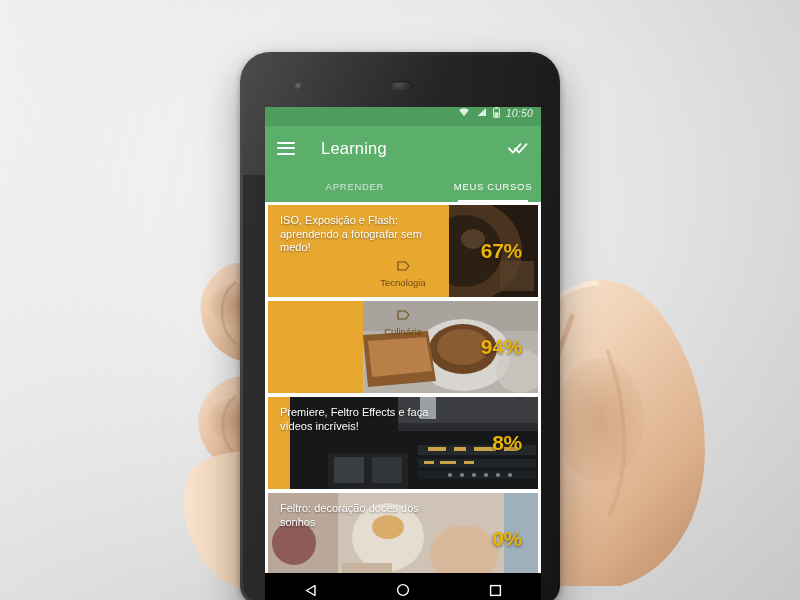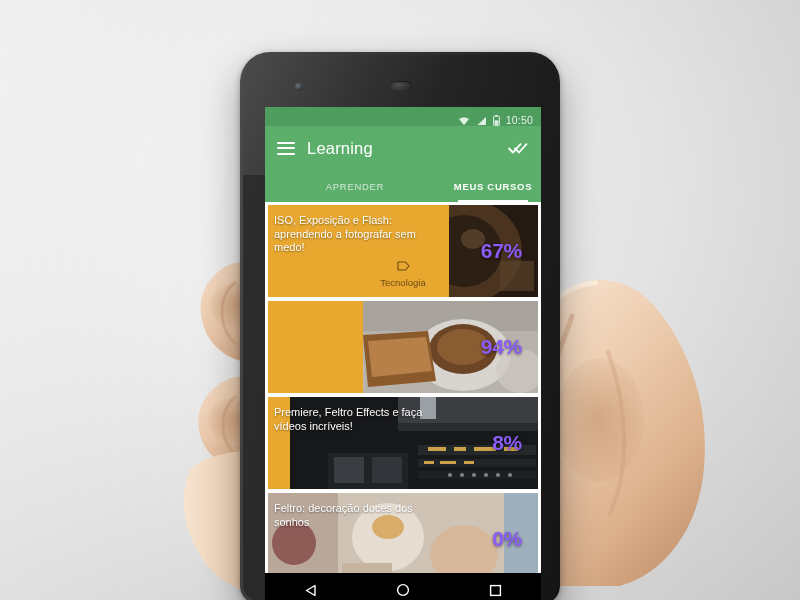--- a/index.html
+++ b/index.html
@@ -54,70 +54,70 @@
   }
 
   
   .screen{
     position:absolute;left:22px;top:52px;width:276px;height:500px;
     background:#ffffff;overflow:hidden;
   }
 
   
   .statusbar{
-    height:19px;background:#4e9c5e;display:flex;align-items:flex-end;
-    justify-content:flex-end;padding-right:8px;gap:6px;
+    height:19px;background:#4e9c5e;display:flex;align-items:flex-start;
+    justify-content:flex-end;padding-right:8px;gap:6px;font-style:italic;
   }
   .sb-icon{display:block;}
   .sb-time{color:#e6f2e8;font-size:10.5px;letter-spacing:.2px;}
 
   
   .toolbar{
     height:44px;background:#5caf6b;display:flex;align-items:center;
-    padding:0 12px;gap:12px;
+    padding:0 12px;gap:26px;
   }
   .hamburger{width:18px;height:13px;display:flex;flex-direction:column;justify-content:space-between;cursor:pointer;}
   .hamburger span{display:block;height:2px;background:#fff;border-radius:1px;}
   .app-title{color:#ffffff;font-size:16.5px;flex:1;letter-spacing:.2px;}
   .done-all{width:22px;height:22px;display:flex;align-items:center;justify-content:center;}
 
   
   .tabs{height:32px;background:#5caf6b;display:flex;align-items:stretch;}
   .tab{
     flex:1;display:flex;align-items:center;justify-content:center;
     font-size:9.5px;letter-spacing:.7px;color:#d3e8d8;position:relative;cursor:pointer;margin-left:42px;
   }
-  .tab.active{color:#ffffff;font-weight:bold;}
+  .tab.active{color:#ffffff;font-weight:normal;}
   .tab.active:after{
     content:"";position:absolute;left:14%;right:14%;bottom:0;height:2px;background:#ffffff;
   }
 
   
   .list{background:#ffffff;padding:3px 3px 0 3px;}
   .card{
     position:relative;height:92px;margin-bottom:4px;overflow:hidden;background:#2a2520;
   }
   .card-photo{position:absolute;inset:0;}
   .card-progress{
     position:absolute;left:0;top:0;bottom:0;background:#e8a830;
   }
   .card-body{
     position:absolute;left:0;top:0;right:0;bottom:0;
-    padding:9px 6px;display:flex;flex-direction:column;justify-content:space-between;
+    padding:9px 12px;display:flex;flex-direction:column;justify-content:space-between;
   }
   .card-title{
     font-size:11px;line-height:13.5px;color:#ffffff;max-width:165px;
     text-shadow:0 1px 2px rgba(0,0,0,.45);
   }
   .card-tag{display:flex;align-items:center;gap:6px;flex-direction:column;}
   .card-tag-label{font-size:9.5px;color:#6d4a14;}
   .card-tag.on-dark .card-tag-label{color:#cbbba0;}
   .card-pct{
     position:absolute;right:16px;top:50%;transform:translateY(-50%);
-    color:#8b5cf6;font-size:21px;font-weight:bold;letter-spacing:-.3px;
+    color:#eab308;font-size:21px;font-weight:bold;letter-spacing:-.3px;
     text-shadow:0 1px 3px rgba(0,0,0,.55);
   }
 
   
   .navbar{
     position:absolute;left:0;right:0;bottom:0;height:34px;background:#000000;
     display:flex;align-items:center;justify-content:space-around;
   }
   .nav-btn{width:34px;height:34px;display:flex;align-items:center;justify-content:center;cursor:pointer;}
 </style>
@@ -262,20 +262,26 @@
               <ellipse cx="195" cy="48" rx="34" ry="25" fill="#6b4526"></ellipse>
               <ellipse cx="195" cy="46" rx="26" ry="18" fill="#8a5c31"></ellipse>
               <path d="M95 34 L160 30 L168 80 L100 86 Z" fill="#8b5a2c"></path>
               <path d="M100 40 L158 36 L164 70 L104 76 Z" fill="#c08a50" opacity=".8"></path>
               <rect x="0" y="62" width="96" height="30" fill="#c4bdb6" opacity=".8"></rect>
               <rect x="238" y="10" width="32" height="82" fill="#9e9views" opacity="0"></rect>
               <ellipse cx="252" cy="70" rx="24" ry="22" fill="#cfc9c2" opacity=".7"></ellipse>
             </svg>
             <div class="card-progress" style="width:35%"></div>
             <div class="card-body">
+              <div class="card-tag">
+                <svg width="13" height="10" viewBox="0 0 13 10">
+                  <path d="M1 1 L8.5 1 L12 5 L8.5 9 L1 9 Z" fill="none" stroke="#6d4a14" stroke-width="1.1" stroke-linejoin="round"></path>
+                </svg>
+                <span class="card-tag-label">Culinária</span>
+              </div>
             </div>
             <div class="card-pct">94%</div>
           </div>
 
           <div class="card">
             <svg class="card-photo" viewBox="0 0 270 92" preserveAspectRatio="none">
               <rect width="270" height="92" fill="#17181a"></rect>
               <rect x="130" y="0" width="140" height="26" fill="#3b3d40"></rect>
               <rect x="152" y="0" width="16" height="22" fill="#9aa0a6"></rect>
               <rect x="130" y="26" width="140" height="8" fill="#2a2c2f"></rect>

